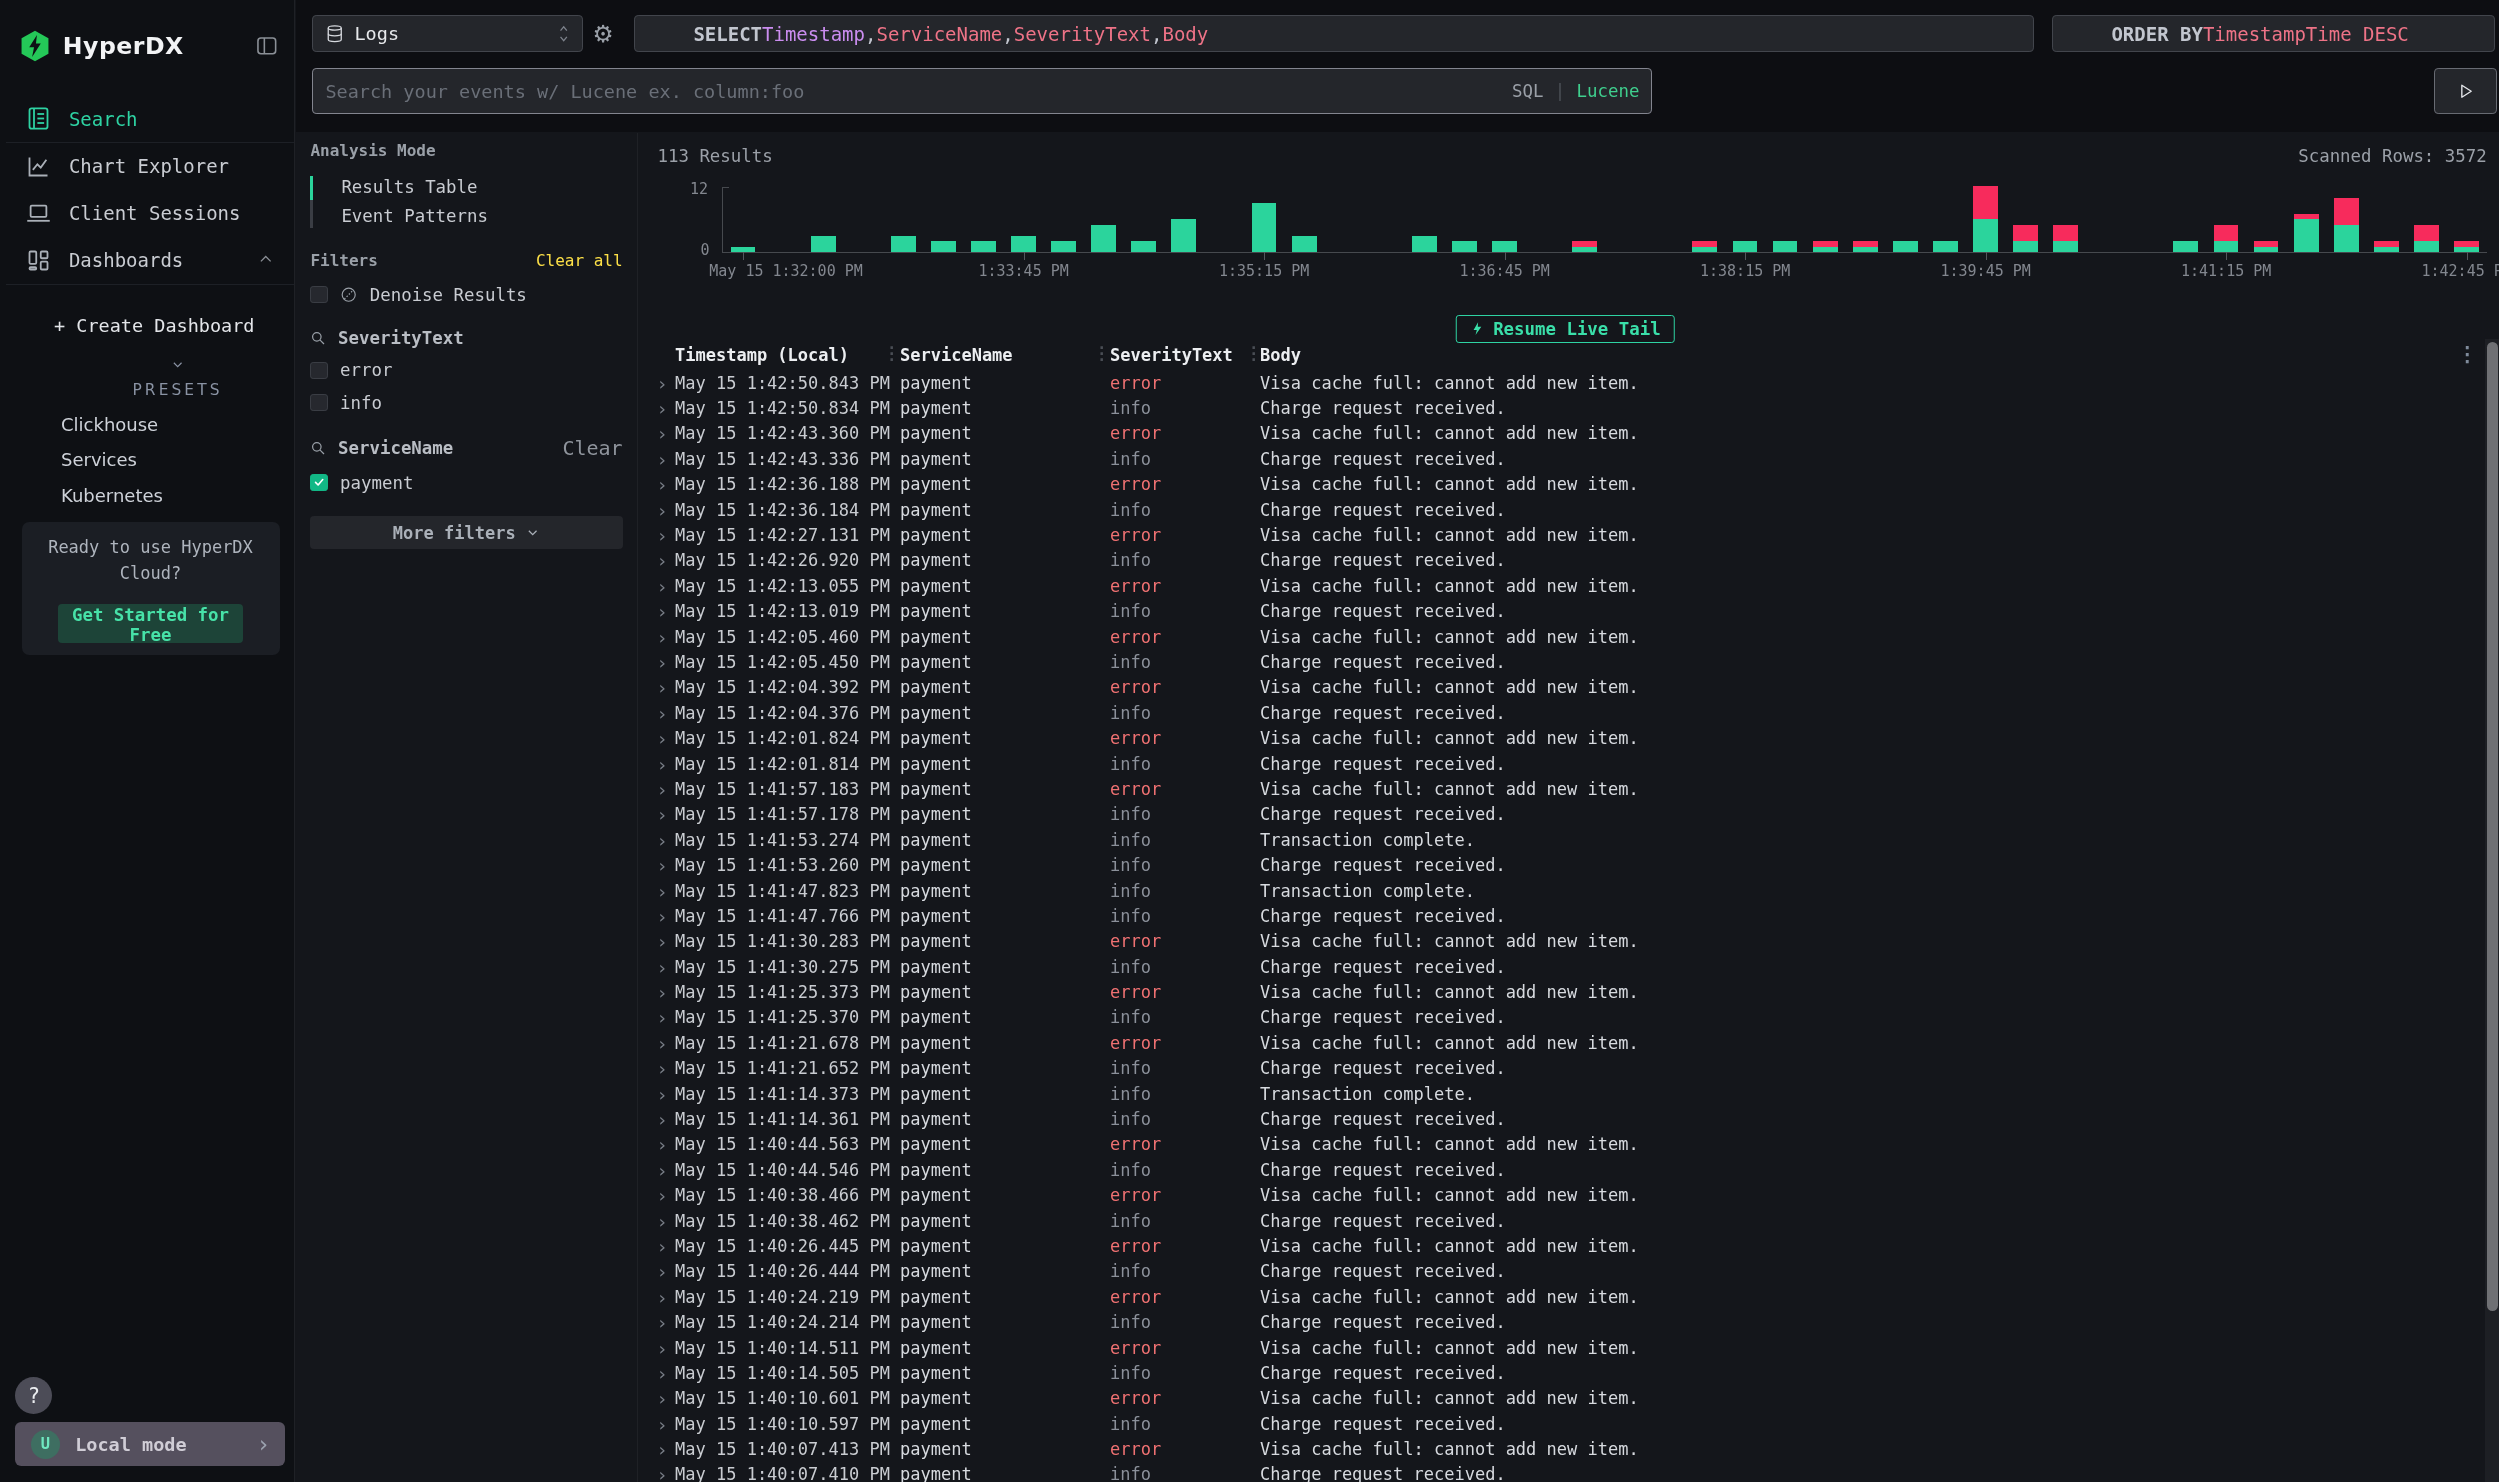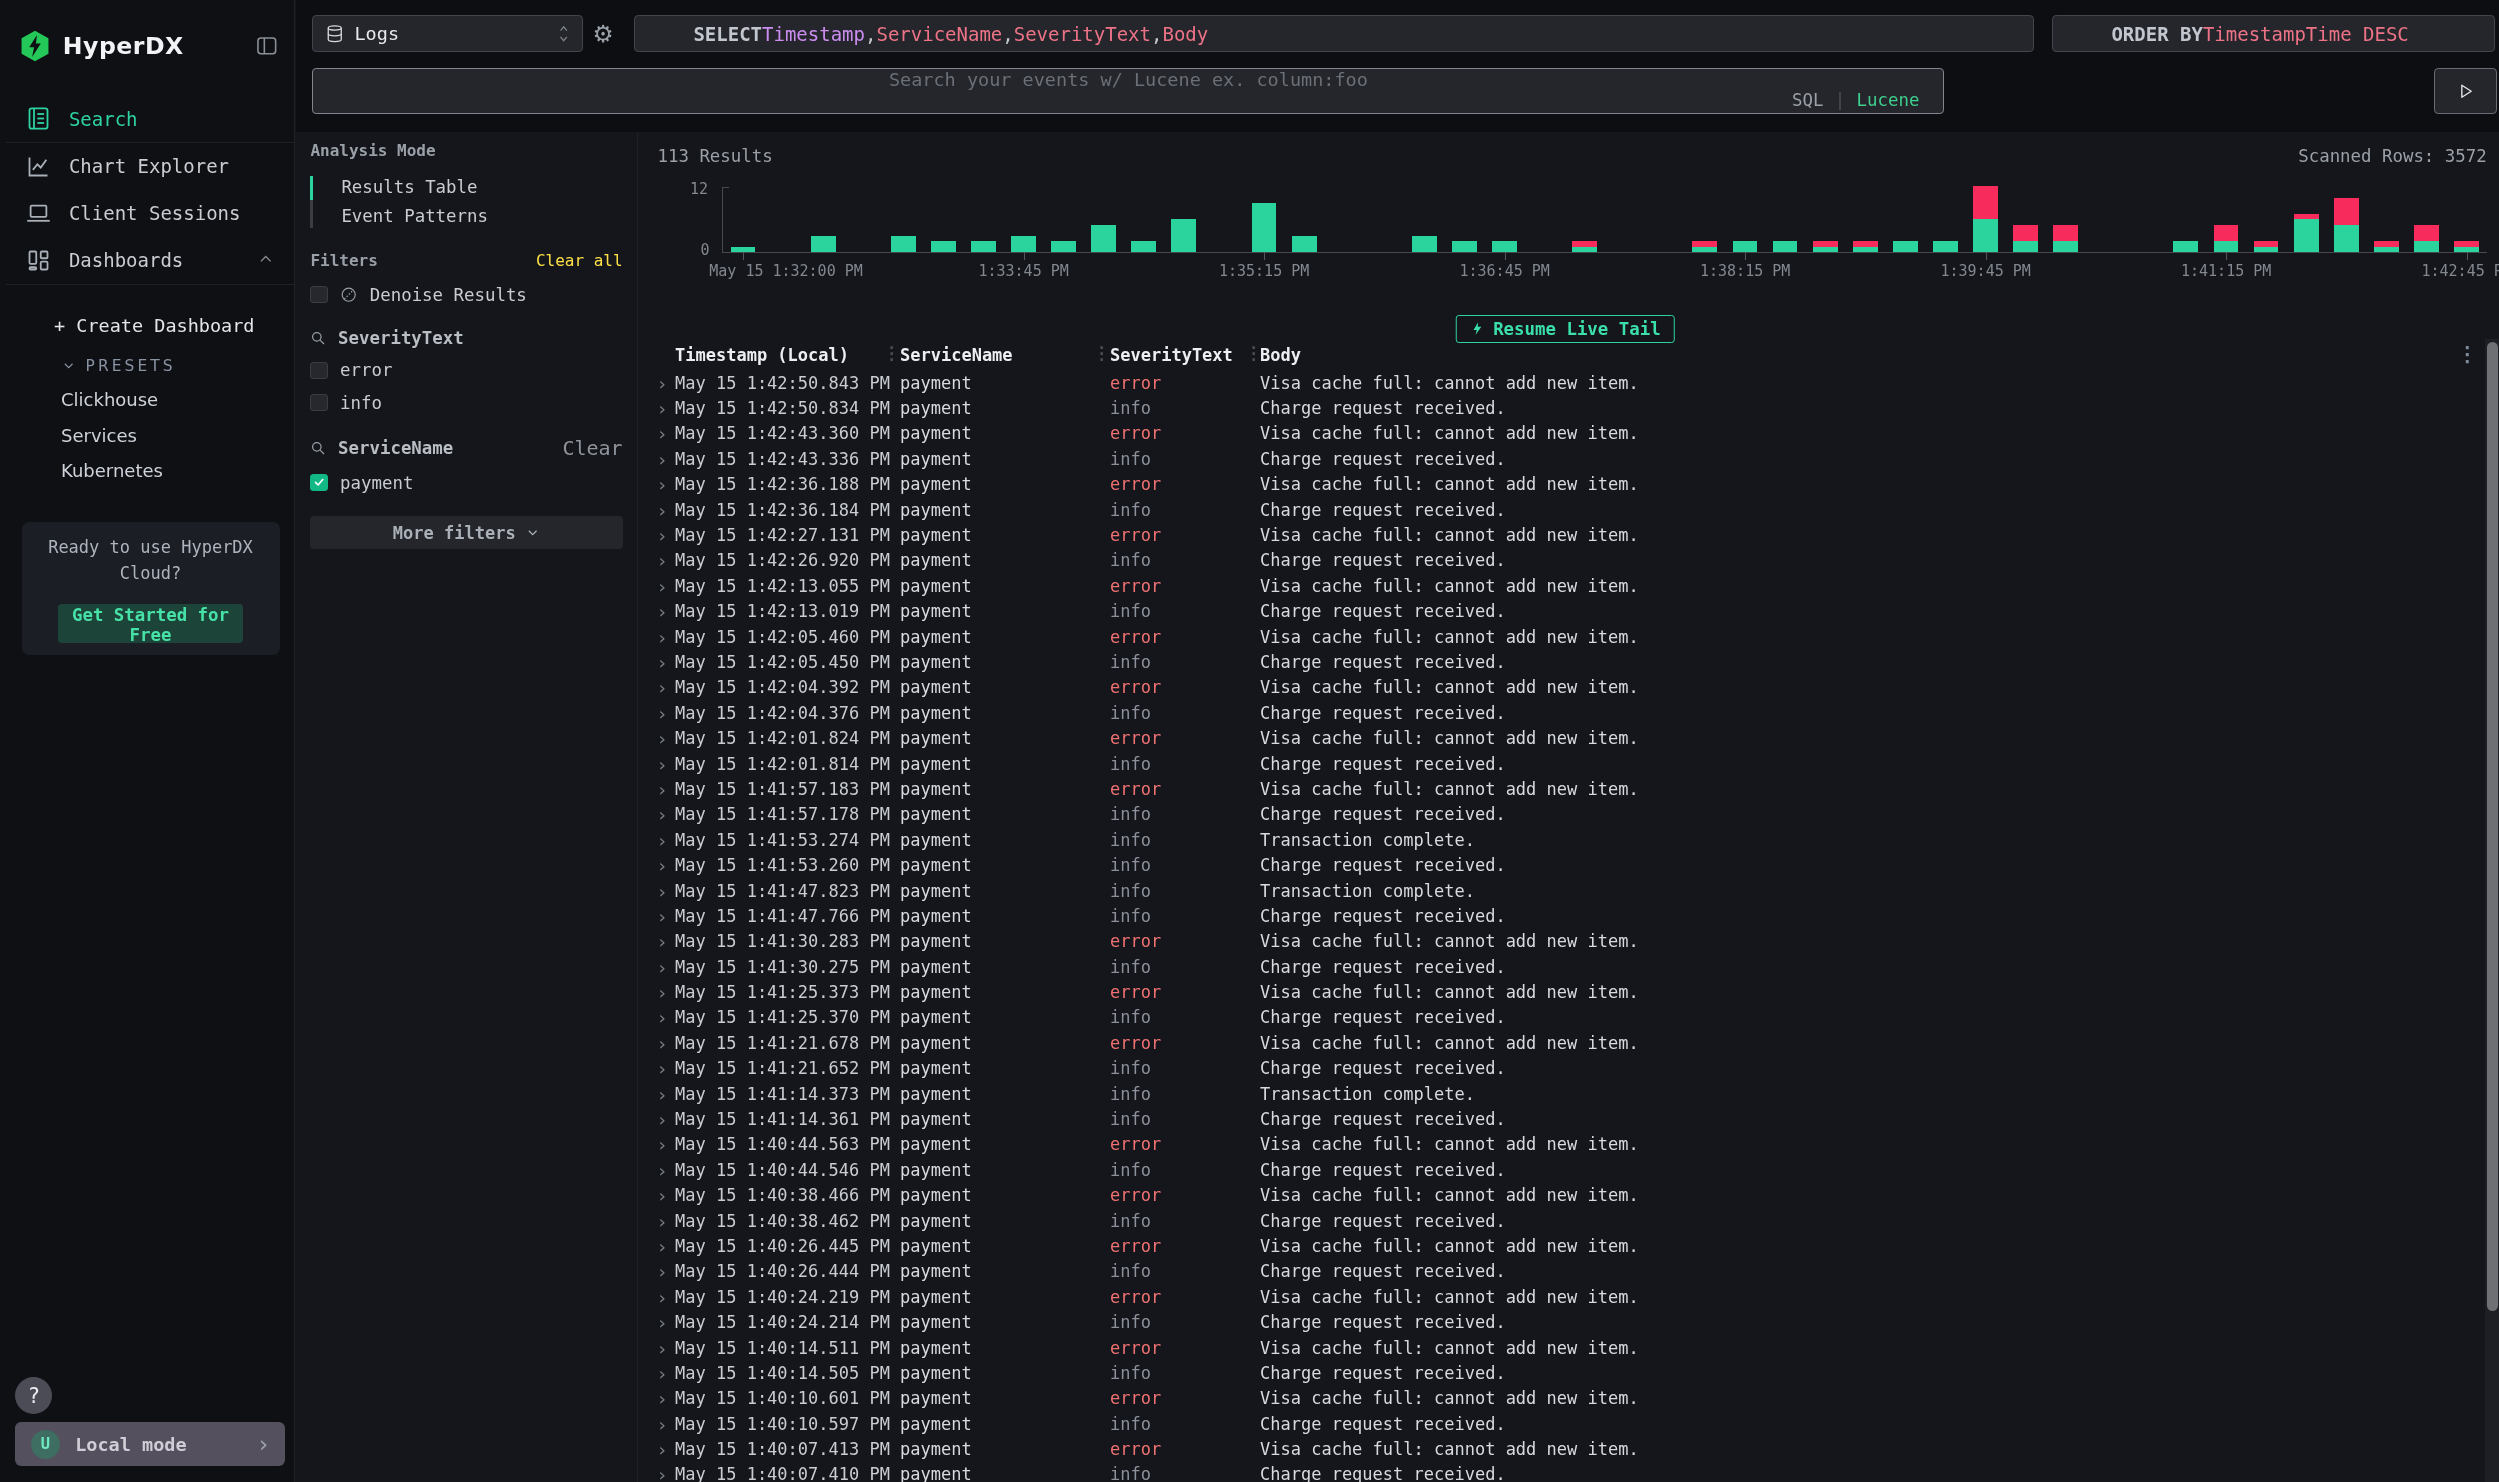--- a/index.html
+++ b/index.html
@@ -17,21 +17,21 @@
   .nav{position:absolute;top:95px;left:0;right:0;margin-left:6px;}
   .nav-item{display:flex;align-items:center;height:47px;padding:0 18.5px;font-size:19px;color:#c9ccd2;cursor:pointer;}
   .nav-item .nico{width:27px;height:27px;margin-right:17.4px;color:#aab0b8;}
   .nav-item.active{color:#2ed3a3;}
   .nav-item.active .nico{color:#2ed3a3;}
   .nav-divider{height:0.5px;background:#1d2026;margin:0;}
   .nav-chevron{margin-left:auto;color:#8b9097;}
   .dash-section{position:absolute;top:301px;left:0;right:0;}
   .create-dash{padding:14.4px 0 0 54px;font-size:18.5px;color:#e3e5e9;cursor:pointer;}
   .presets-header{display:flex;align-items:center;gap:9.2px;padding:20.5px 0 0 61px;font-family:"DejaVu Sans","Liberation Sans",sans-serif;
-      font-size:15.4px;letter-spacing:3.1px;color:#8a93a4;cursor:pointer;}
+      font-size:15.4px;letter-spacing:3.1px;color:#8a93a4;cursor:pointer;flex-direction:column;}
   .preset-item{padding:14.4px 0 0 61px;font-family:"DejaVu Sans","Liberation Sans",sans-serif;font-size:18px;color:#ced2d9;cursor:pointer;}
   .cloud-card{position:absolute;top:522px;left:21.5px;width:258px;height:133px;background:#1b1e24;border-radius:7.2px;
       display:flex;flex-direction:column;align-items:center;justify-content:center;padding:10.3px 15.4px;}
   .cloud-text{font-size:17px;line-height:1.55;color:#aeb4bd;text-align:center;}
   .cloud-btn{margin-top:17.4px;width:185px;height:39px;background:#1d4438;border-radius:4.1px;border:none;
       color:#47e2a8;font-family:inherit;font-size:17.4px;font-weight:bold;cursor:pointer;}
   .help-btn{position:absolute;top:1377px;left:15.4px;width:37px;height:37px;border-radius:50%;background:#4c4c57;
       color:#eceef1;font-size:20.5px;display:flex;align-items:center;justify-content:center;cursor:pointer;}
   .local-bar{position:absolute;top:1422px;left:15.4px;width:270px;height:44px;background:#55505e;border-radius:6.2px;
       display:flex;align-items:center;padding:0 15.4px;cursor:pointer;}
@@ -48,21 +48,21 @@
   .src-label{margin-left:10.3px;font-size:18.5px;color:#e6e8eb;}
   .src-chevrons{margin-left:auto;color:#7d828b;}
   .gear-btn{position:absolute;left:292px;top:15.4px;width:30px;height:37px;display:flex;align-items:center;justify-content:center;
       color:#9aa0a8;font-family:"DejaVu Sans","Liberation Sans",sans-serif;font-size:23.6px;cursor:pointer;}
   .query-box{left:338px;top:15.4px;width:1400px;height:37px;padding:0 14.4px;font-size:19px;cursor:text;}
   .order-box{left:1756px;top:15.4px;width:443px;height:37px;padding:0 14.4px;font-size:19px;cursor:text;}
   .tok-kw{color:#c2c6cf;font-weight:bold;margin-left:44px;}
   .tok-purple{color:#cb8df0;}
   .tok-pink{color:#ee7387;}
   .tok-plain{color:#c2c6cf;}
-  .search-box{left:16.4px;top:68px;width:1632px;height:46px;border-color:#83858f;padding:0 24px;cursor:text;flex-direction:column;}
+  .search-box{left:16.4px;top:68px;width:1340px;height:46px;border-color:#83858f;padding:0 12px;cursor:text;}
   .search-placeholder{font-size:18.5px;color:#6a6f78;}
   .lang-toggle{margin-left:auto;font-size:17.4px;display:flex;gap:11.3px;align-items:center;}
   .lang-sql{color:#9ba0a8;cursor:pointer;}
   .lang-sep{color:#4c5057;}
   .lang-lucene{color:#3fcf8e;cursor:pointer;}
   .date-box{left:1663px;top:68px;width:461px;height:46px;border-color:#55585f;padding:0 14.4px;gap:13.3px;font-size:18.5px;color:#e6e8eb;cursor:pointer;}
   .play-btn{left:2138px;top:68px;width:63px;height:46px;border-color:#686b73;justify-content:center;cursor:pointer;}
 
   
   .content{position:absolute;top:133px;left:0;right:0;bottom:0;background:#14161b;}

